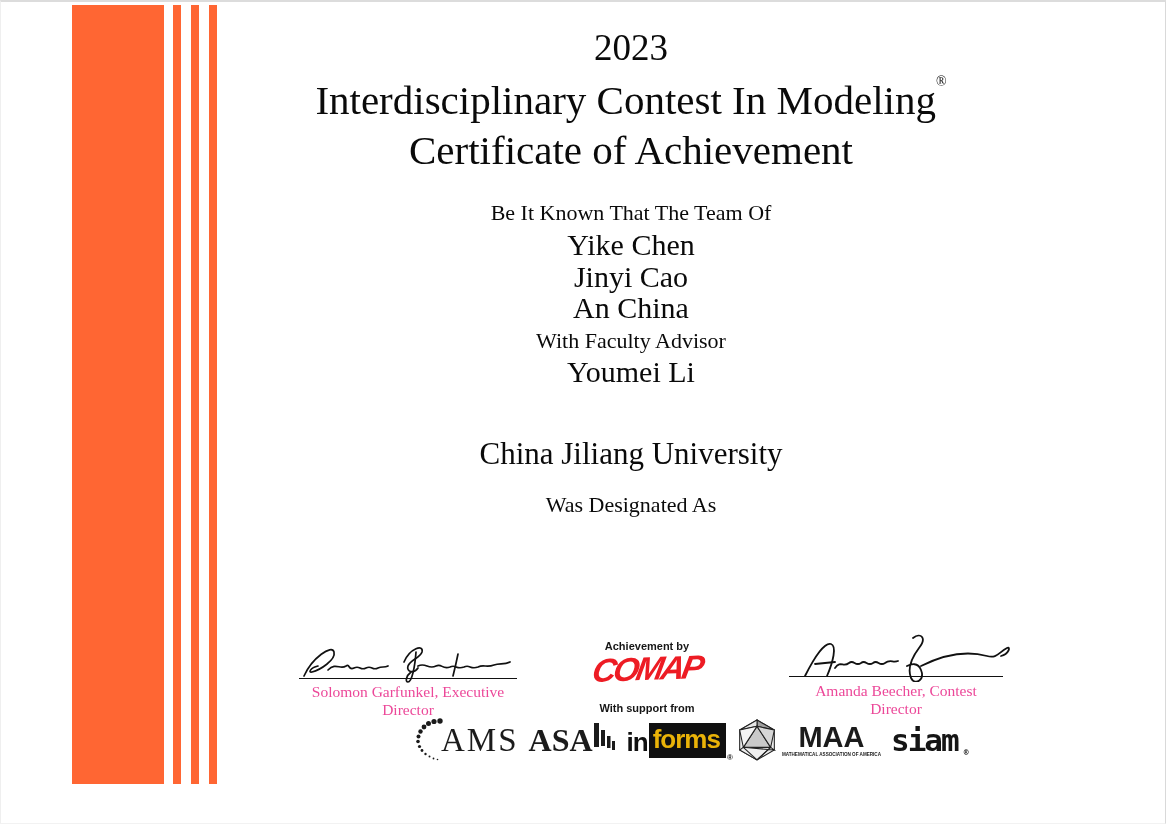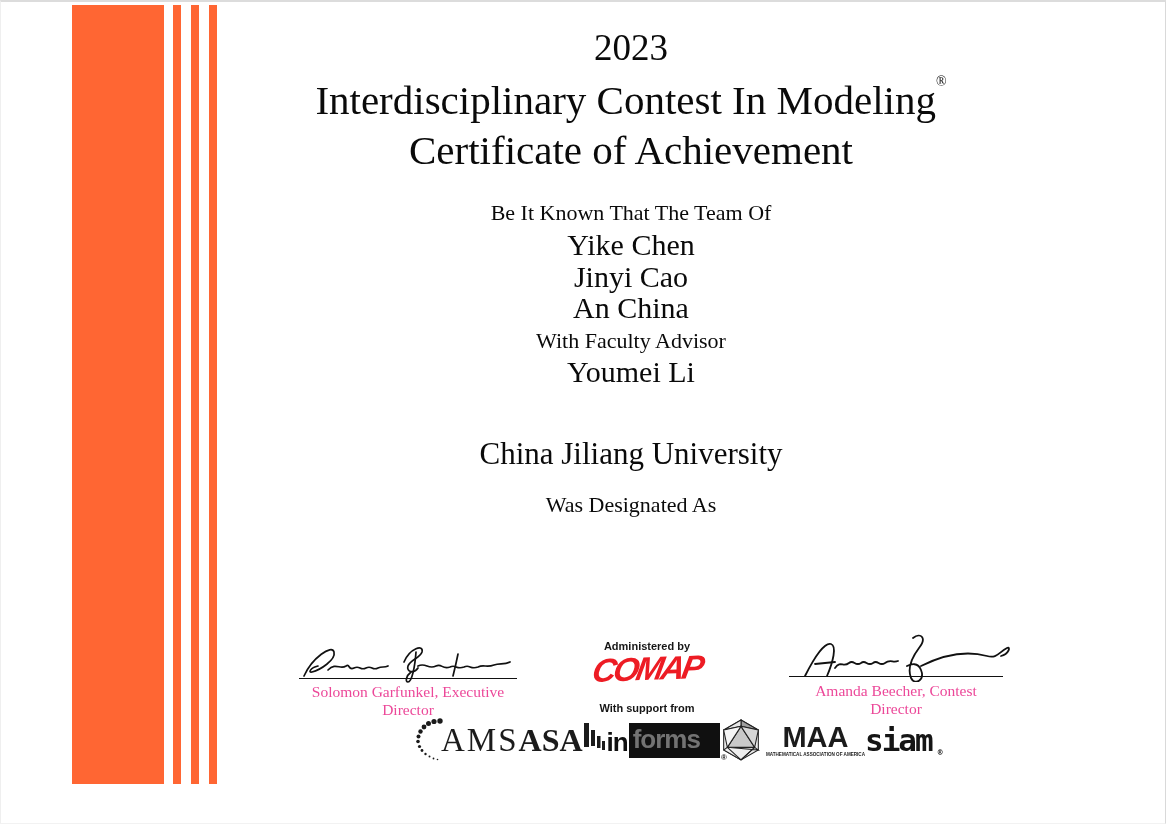--- a/index.html
+++ b/index.html
@@ -44,27 +44,27 @@
     position:absolute;width:160px;text-align:center;
     font-family:"Liberation Sans",sans-serif;font-weight:bold;font-size:11px;color:#161616;
   }
   .comap{
     position:absolute;left:566px;top:648px;width:160px;text-align:center;
     font-family:"Liberation Sans",sans-serif;font-style:italic;font-weight:bold;
     font-size:33px;color:#ED1C24;letter-spacing:-3px;transform:skewX(-12deg) rotate(-2deg);
   }
 
   
-  .logos{position:absolute;left:412px;top:712px;height:52px;display:flex;align-items:center;}
+  .logos{position:absolute;left:412px;top:712px;height:52px;display:flex;align-items:center;gap:10px;}
   .logo{display:flex;align-items:center;color:#1b1b1b;}
   .ams-text{font-family:"Liberation Serif",serif;font-size:33px;letter-spacing:2px;margin-left:-6px;}
   .asa-text{font-family:"Liberation Serif",serif;font-size:32px;font-weight:bold;letter-spacing:0px;}
   .informs{position:relative;display:flex;align-items:flex-end;font-family:"Liberation Sans",sans-serif;font-weight:bold;}
   .informs .in{font-size:26px;color:#101010;letter-spacing:-1px;}
-  .informs .forms-box{background:#101010;color:#737373;font-size:26px;padding:1px 20px 3px 4px;margin-left:1px;letter-spacing:-1px;}
+  .informs .forms-box{background:#101010;color:#eab308;font-size:26px;padding:1px 6px 3px 4px;margin-left:1px;letter-spacing:-1px;}
   .informs .reg{position:absolute;right:-7px;bottom:-4px;font-size:8px;color:#101010;}
   .maa{display:flex;align-items:center;gap:4px;position:relative;}
   .maa-txt{display:flex;flex-direction:column;align-items:center;line-height:1;}
   .maa-label{font-family:"Liberation Sans",sans-serif;font-weight:bold;font-size:29px;letter-spacing:0px;}
   .maa-sub{font-family:"Liberation Sans",sans-serif;font-weight:bold;font-size:4.6px;margin-top:1px;white-space:nowrap;}
   .siam{position:relative;font-family:"DejaVu Sans Mono","Liberation Sans",monospace;font-weight:bold;
         font-size:31px;letter-spacing:-2px;color:#151515;}
   .siam .reg{position:absolute;right:-9px;bottom:1px;font-size:8px;}
 </style>
 </head>
@@ -98,21 +98,21 @@
     <path d="M6,38 C14,20 34,6 36,14 C38,22 22,32 14,34 C10,35 12,30 20,28"></path>
     <path d="M30,32 C38,24 42,32 48,28 C52,25 50,33 56,30 C62,27 62,33 68,30 C74,27 74,33 80,30 C84,28 86,30 90,28"></path>
     <path d="M106,24 C112,10 126,6 124,14 C122,20 112,22 110,28 C108,34 116,36 120,30"></path>
     <path d="M118,14 C117,28 114,44 110,44 C107,44 108,38 113,34"></path>
     <path d="M120,28 C128,24 130,32 138,28 C144,25 144,32 152,29 C158,26 158,32 166,29 C172,26 172,32 180,29 C186,26 188,30 196,27 C202,25 206,27 212,24"></path>
     <path d="M160,16 C158,26 156,34 155,38"></path>
   </svg>
   <div class="sig-rule" style="left:298px;top:676px;width:218px;"></div>
   <div class="sig-caption" style="left:296px;top:681px;width:222px;">Solomon Garfunkel, Executive Director</div>
 
-  <div class="admin-label" style="left:566px;top:638px;">Administered by</div>
+  <div class="admin-label" style="left:566px;top:638px;">Achievement by</div>
   <div class="comap">COMAP</div>
   <div class="support-label" style="left:566px;top:700px;">With support from</div>
 
   <svg class="sig-svg" style="left:800px;top:630px;" width="215" height="50" viewBox="0 0 215 50" fill="none" stroke="#111" stroke-width="1.8" stroke-linecap="round">
     <path d="M4,44 C14,24 24,10 30,12 C36,14 32,30 26,44"></path>
     <path d="M14,32 L34,30"></path>
     <path d="M34,36 C40,28 42,36 48,31 C53,27 54,35 60,31 C65,27 66,35 72,31 C77,27 78,35 84,31 C89,27 92,31 97,29"></path>
     <path d="M112,6 C120,0 126,6 118,16 C112,24 106,36 110,46 C114,54 124,48 120,38 C117,30 110,32 106,34"></path>
     <path d="M120,34 C140,24 164,18 186,24 C196,27 198,20 206,16 C210,14 208,22 200,24"></path>
   </svg>

